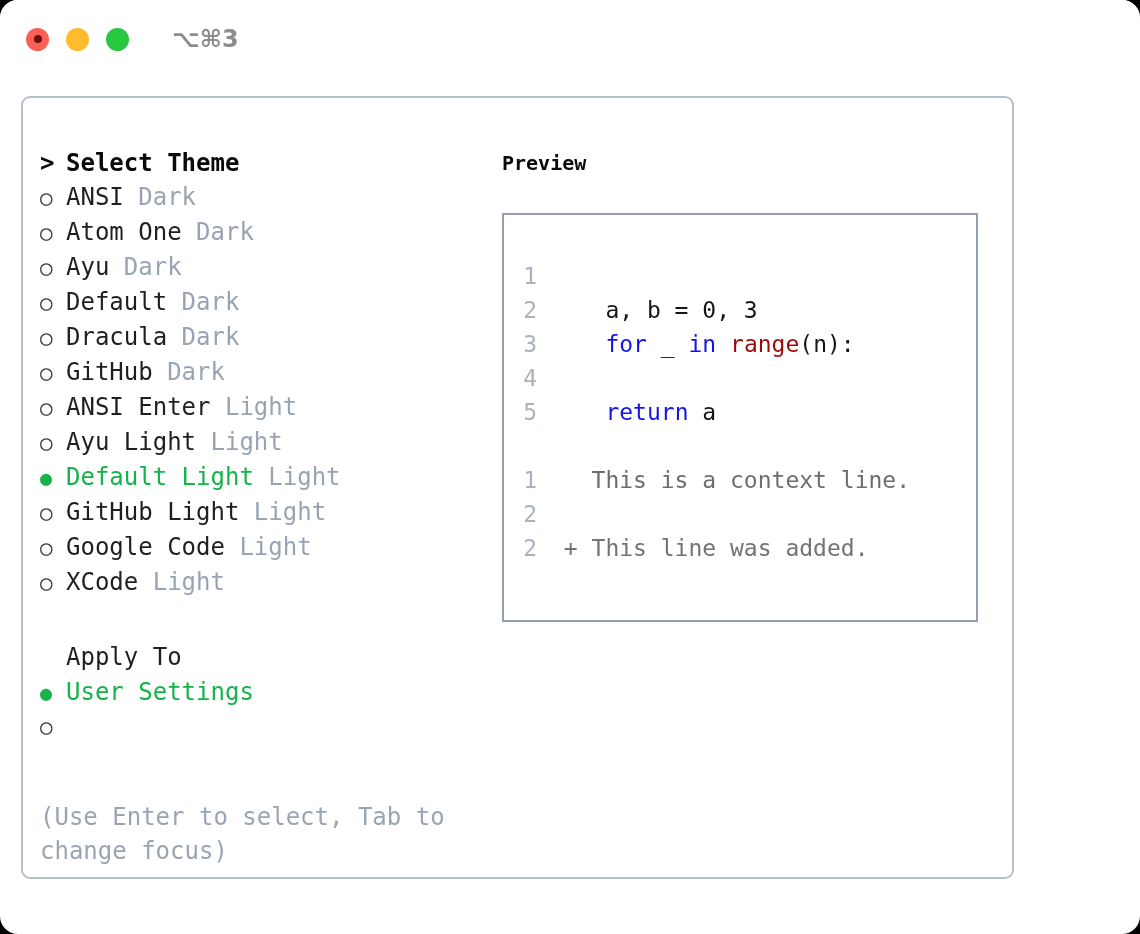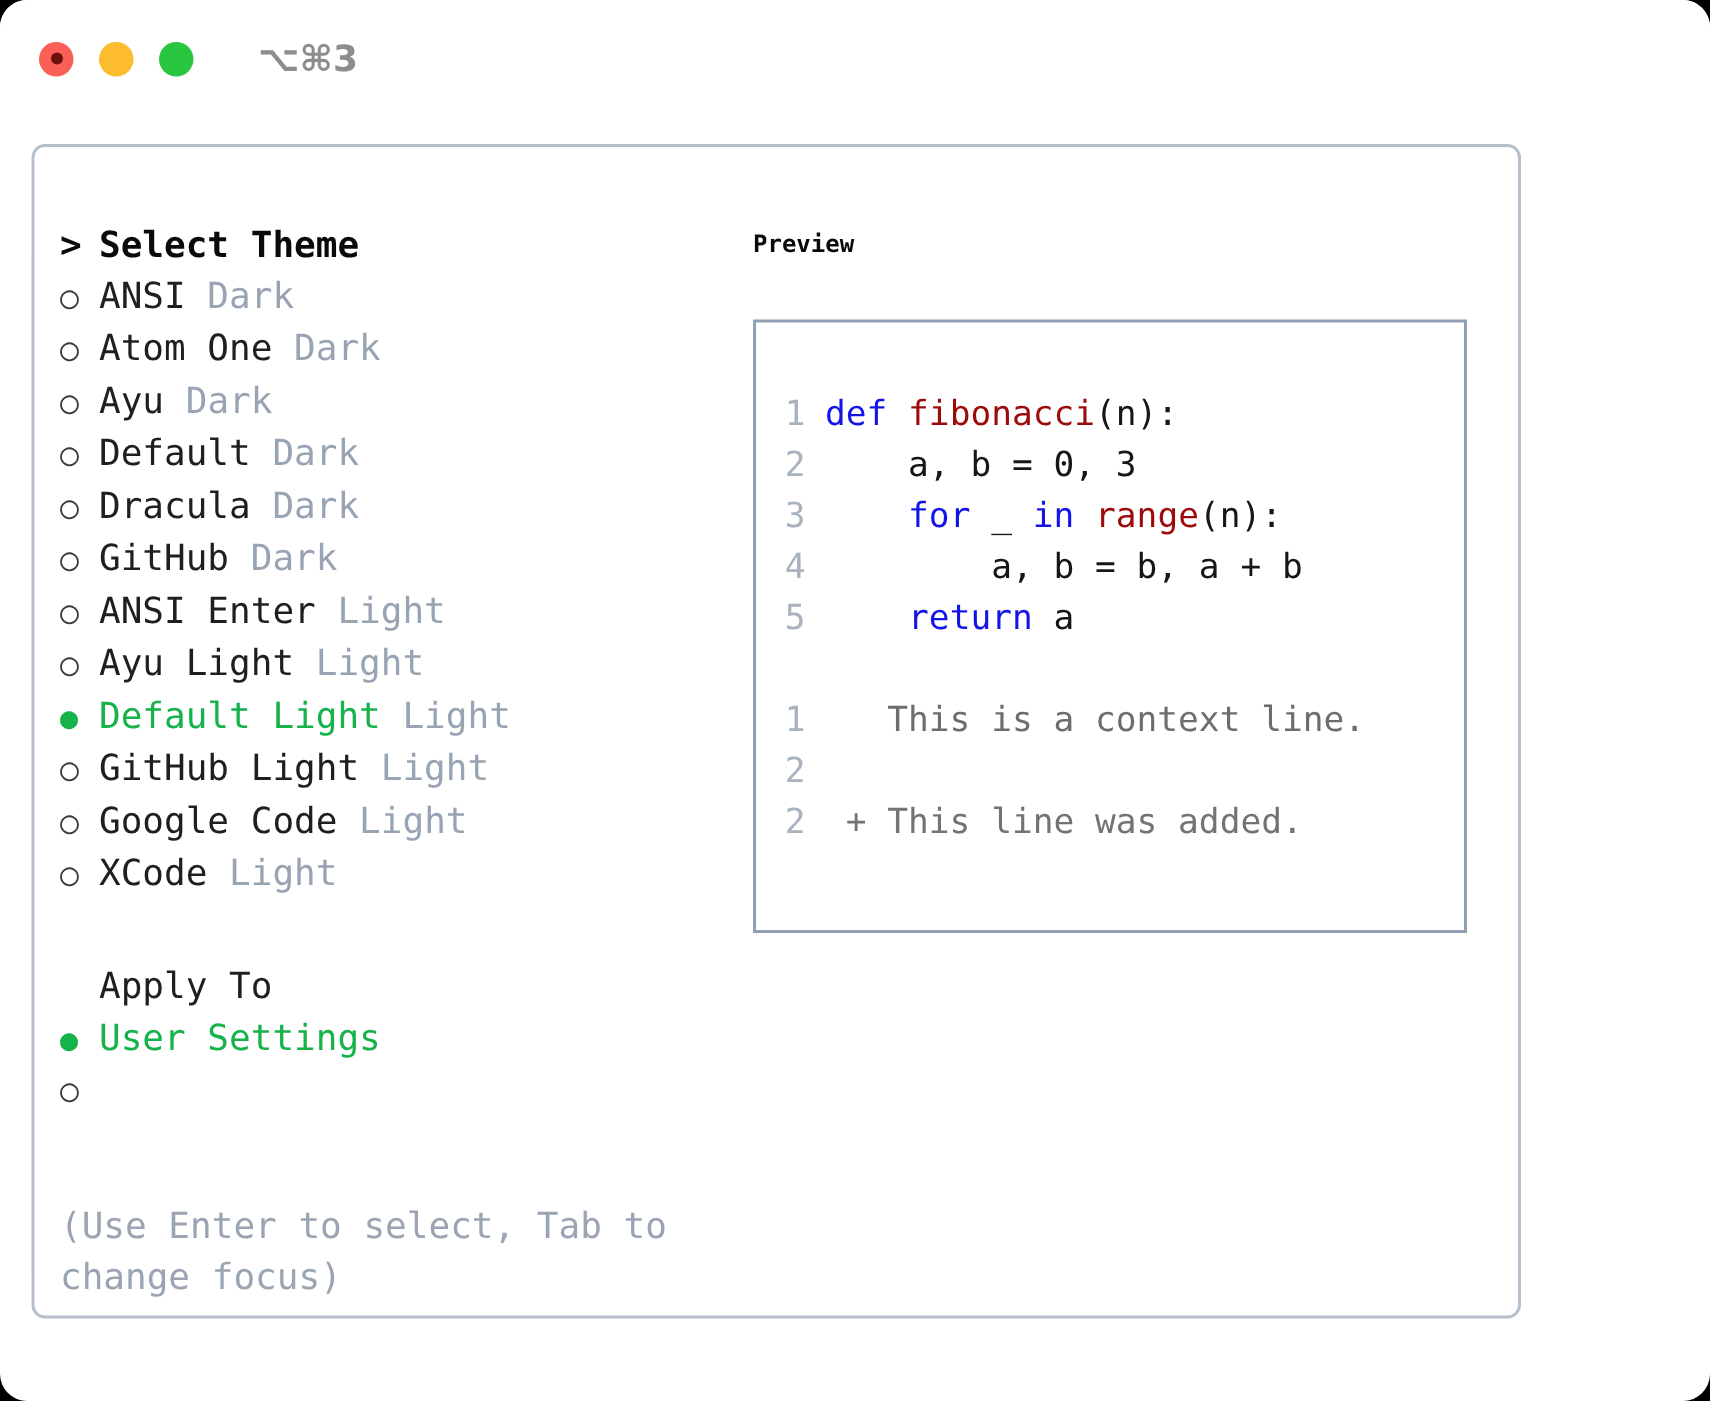--- a/index.html
+++ b/index.html
@@ -123,21 +123,21 @@
     width: 420px;
   }
 
   
   .right-col {
     position: absolute;
     left: 479px; top: 48px;
     width: 500px;
   }
   .preview-title {
-    font-size: 16px;
+    font-size: 20px;
     line-height: 34px;
     color: #0a0a0a;
     font-weight: 700;
     margin-bottom: 33px;
   }
   .preview-box {
     width: 476px;
     height: 409px;
     border: 2px solid #92a0b3;
     background: #ffffff;
@@ -216,24 +216,24 @@
             </div>
         </div>
 
         <div class="hint">(Use Enter to select, Tab to change focus)</div>
       </div>
 
       <div class="right-col">
         <div class="preview-title">Preview</div>
         <div class="preview-box">
           <div id="code-sample">
-              <div class="code-line"><span class="gutter">1</span><span class="code-text"><span class="tok-kw">def </span><span class="tok-fn">fibonacci</span><span class="tok-pl">(n):</span></span></div>
+              <div class="code-line"><span class="gutter">1</span></div>
               <div class="code-line"><span class="gutter">2</span><span class="code-text"><span class="tok-pl">    a, b = 0, 3</span></span></div>
               <div class="code-line"><span class="gutter">3</span><span class="code-text"><span class="tok-pl">    </span><span class="tok-kw">for</span><span class="tok-pl"> _ </span><span class="tok-kw">in</span><span class="tok-pl"> </span><span class="tok-fn">range</span><span class="tok-pl">(n):</span></span></div>
-              <div class="code-line"><span class="gutter">4</span><span class="code-text"><span class="tok-pl">        a, b = b, a + b</span></span></div>
+              <div class="code-line"><span class="gutter">4</span></div>
               <div class="code-line"><span class="gutter">5</span><span class="code-text"><span class="tok-pl">    </span><span class="tok-kw">return</span><span class="tok-pl"> a</span></span></div>
             </div>
           <div class="blank-line"></div>
           <div id="diff-sample">
               <div class="code-line"><span class="gutter">1</span><span class="code-text diff-ctx">   This is a context line.</span></div>
               <div class="code-line"><span class="gutter">2</span></div>
               <div class="code-line"><span class="gutter">2</span><span class="code-text diff-add"> + This line was added.</span></div>
             </div>
         </div>
       </div>

